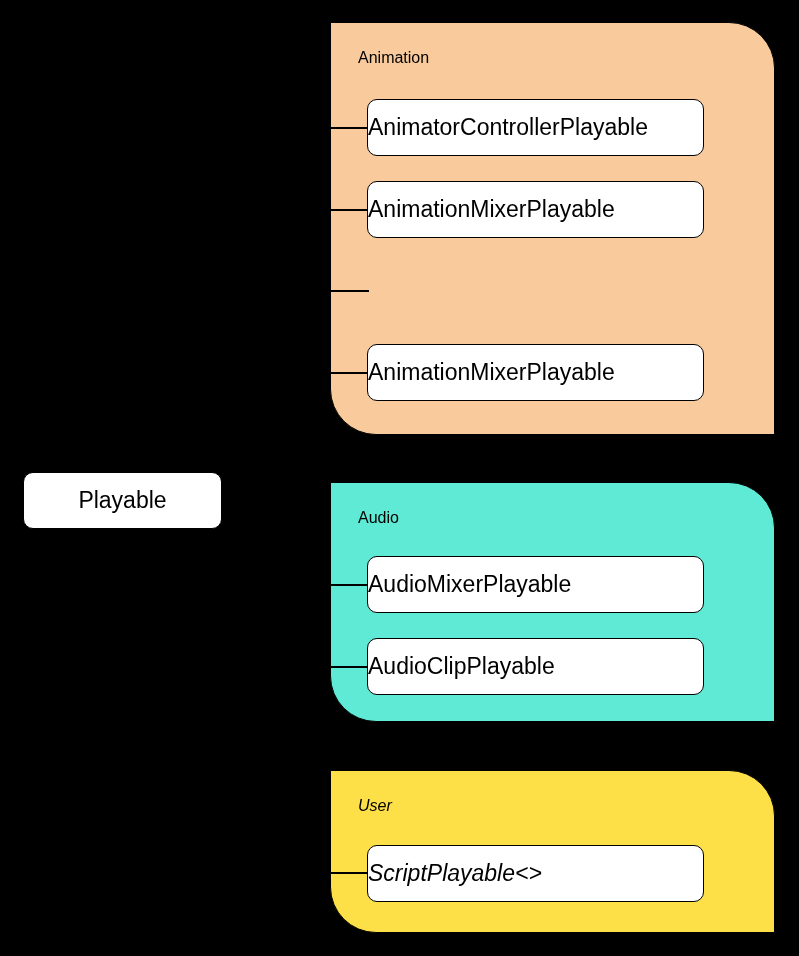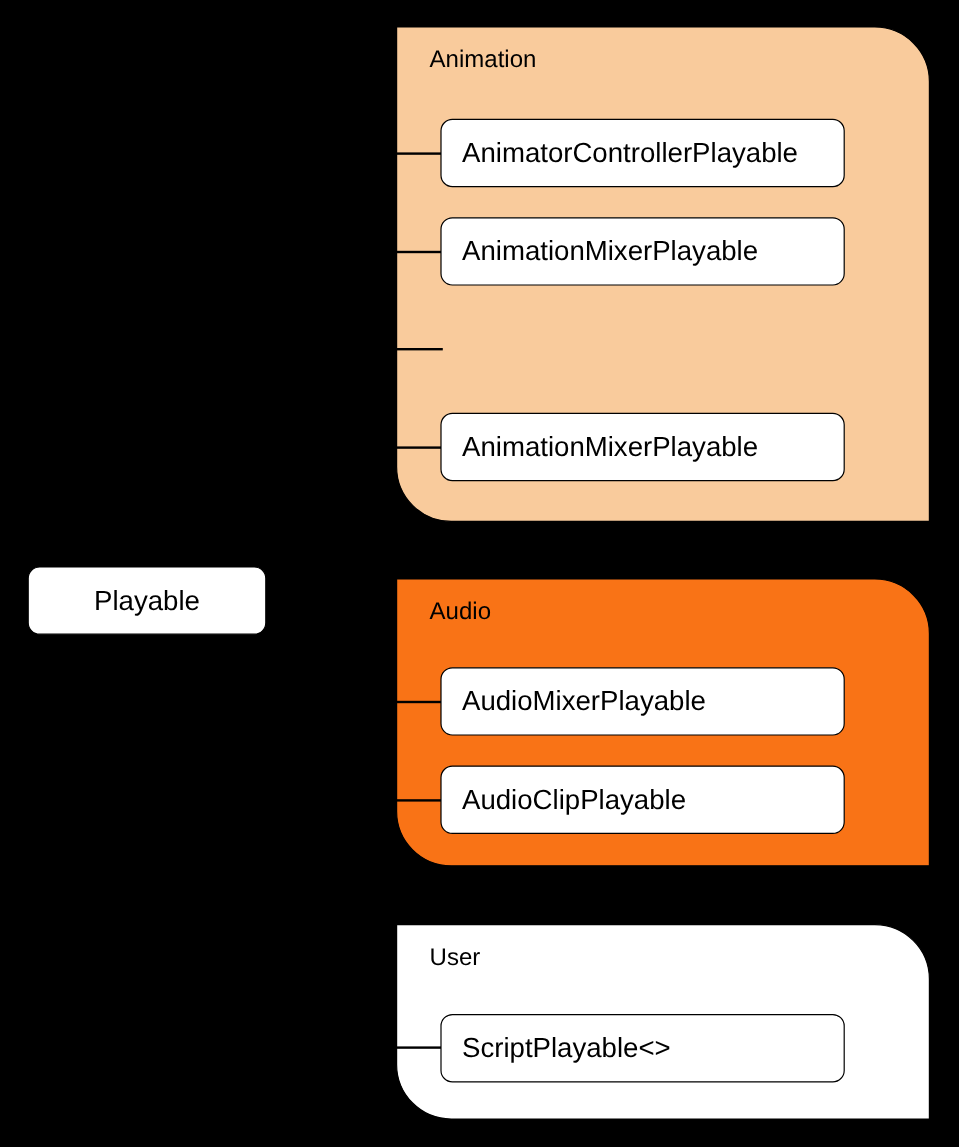--- a/index.html
+++ b/index.html
@@ -24,23 +24,23 @@
     border-radius: 0 46px 0 46px;
     box-sizing: border-box;
   }
   .group-animation { top: 22px;  height: 413px; }
   .group-audio     { top: 482px; height: 240px; }
   .group-user      { top: 770px; height: 163px; }
 
   .group-title {
     position: absolute;
     left: 27px;
-    top: 16px;
+    top: 26px;
     margin: 0;
-    font-size: 20px;
+    font-size: 16px;
     font-weight: 400;
     color: #000;
     white-space: nowrap;
   }
 
   .node {
     position: absolute;
     background: #fff;
     border: 1.5px solid #000;
     border-radius: 10px;
@@ -48,21 +48,20 @@
     display: flex;
     align-items: center;
     font-size: 23px;
     color: #000;
     white-space: nowrap;
   }
   .item-node {
     left: 36px;
     width: 337px;
     height: 57px;
-    padding-left: 17px;
   }
   .root-node {
     left: 23px;
     top: 472px;
     width: 199px;
     height: 57px;
     justify-content: center;
   }
 
   
@@ -95,35 +94,35 @@
       <span>AnimatorControllerPlayable</span>
     </div>
     <div class="node item-node" style="top:158px">
       <span>AnimationMixerPlayable</span>
     </div>
     <div class="node item-node" style="top:321px">
       <span>AnimationMixerPlayable</span>
     </div>
   </section>
 
-  <section class="group group-audio" style="background-color: #f97316;">
+  <section class="group group-audio" style="background-color: #5eead4;">
     <h2 class="group-title">Audio</h2>
 
     <div class="connector" style="top:101px"></div>
     <div class="connector" style="top:183px"></div>
 
     <div class="node item-node" style="top:155px">
       <span>AudioClipPlayable</span>
     </div>
     <div class="node item-node" style="top:73px">
       <span>AudioMixerPlayable</span>
     </div>
   </section>
 
-  <section class="group group-user" style="background-color: #ffffff;">
+  <section class="group group-user" style="background-color: #fde047; font-style: italic;">
     <h2 class="group-title">User</h2>
 
     <div class="connector" style="top:101px"></div>
 
     <div class="node item-node" style="top:74px">
       <span>ScriptPlayable&lt;&gt;</span>
     </div>
   </section>
 
 </div>

